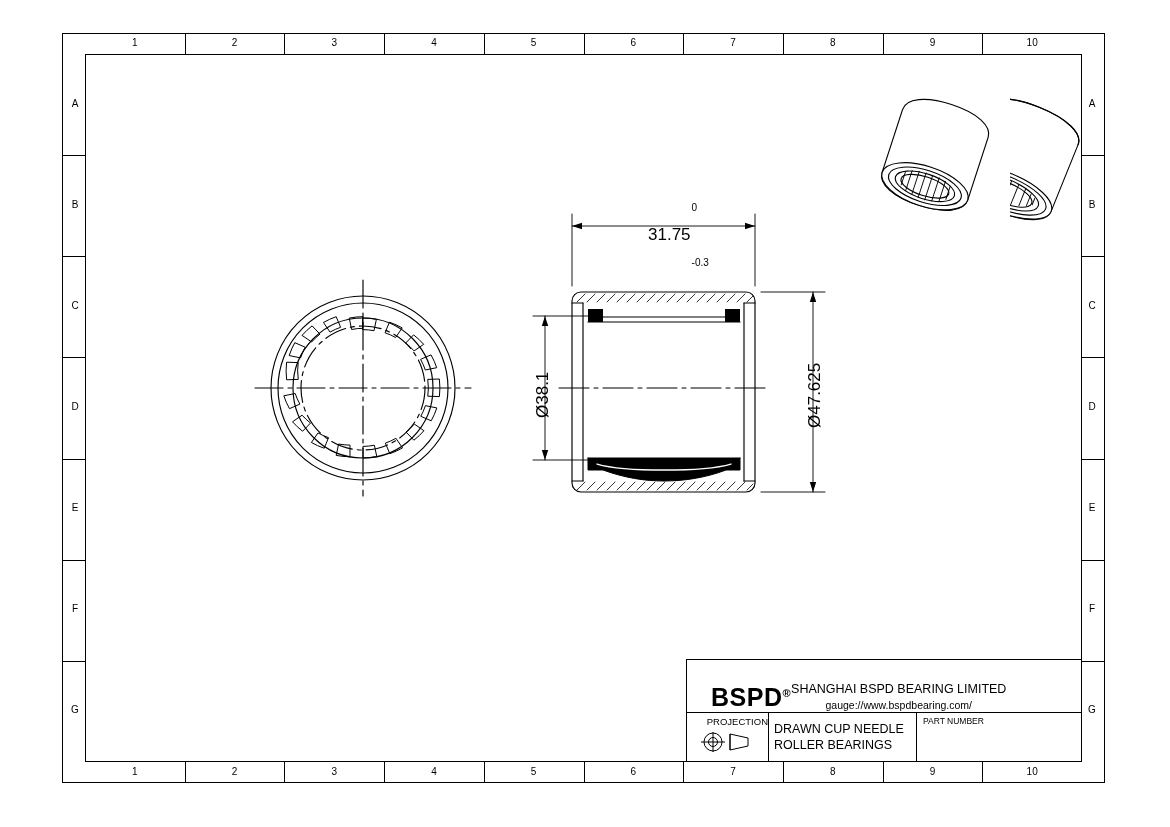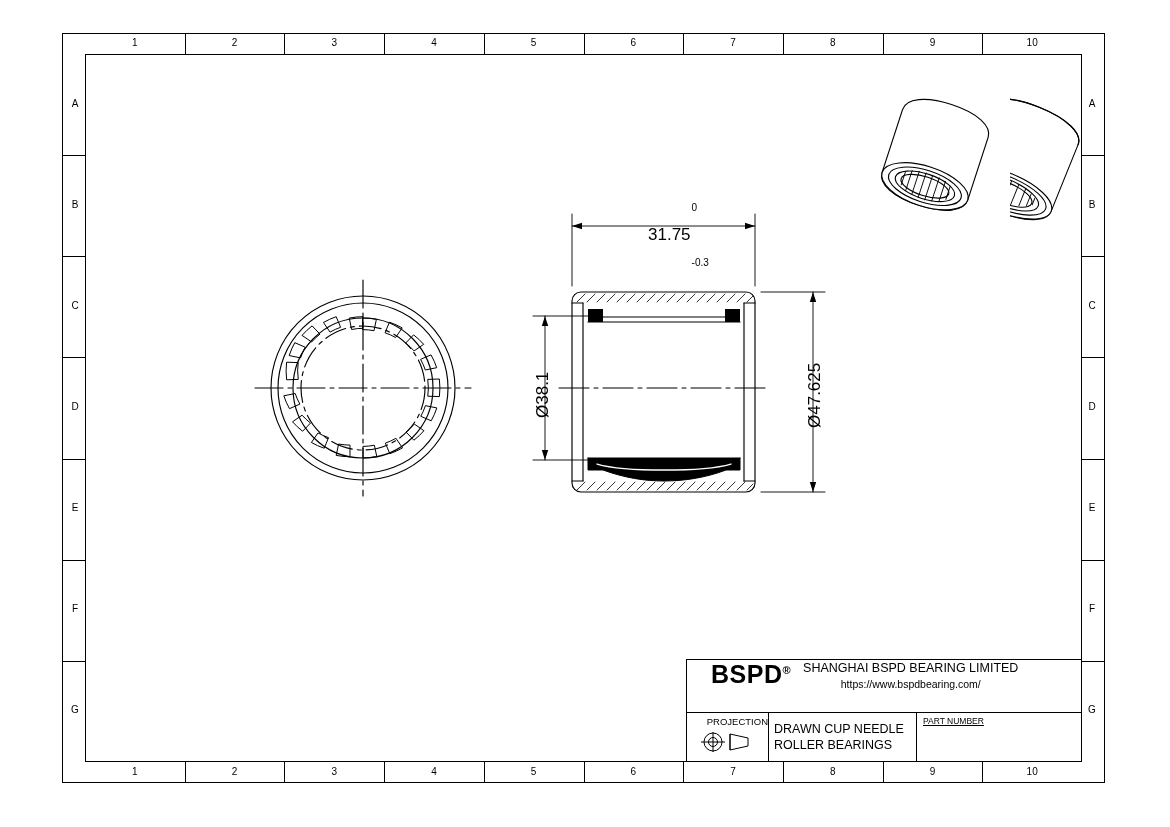--- a/index.html
+++ b/index.html
@@ -68,36 +68,35 @@
     width: 396px; height: 103px;
     border: 1.1px solid #000;
     box-sizing: border-box;
   }
   .tb-top {
     position: absolute;
     left: 0; top: 0; right: 0; height: 53px;
     border-bottom: 1.1px solid #000;
     box-sizing: border-box;
     display: flex;
-    align-items: flex-start;
+    align-items: flex-end;
   }
   .brand {
     font-size: 25px;
     font-weight: bold;
     letter-spacing: 0.5px;
     margin-left: 24px;
     position: relative;
   }
   .brand .reg {
     font-size: 11px;
     vertical-align: super;
     font-weight: bold;
   }
   .co-wrap {
-    margin-left: 12px;
     text-align: center;
     line-height: 1.35;
   }
   .co-name { font-size: 12.5px; }
   .co-url { font-size: 10.5px; }
 
   .tb-bot {
     position: absolute;
     left: 0; top: 53px; right: 0; bottom: 0;
     display: flex;
@@ -131,21 +130,20 @@
   }
   .cell-pn {
     flex: 1;
     position: relative;
     box-sizing: border-box;
   }
   .pn-lbl {
     position: absolute;
     top: 3px; left: 6px;
     font-size: 8.5px;
-    text-decoration: underline;
   }
   .pn-val {
     position: absolute;
     top: 17px; left: 0; right: 0;
     text-align: center;
     font-size: 21px;
     font-weight: bold;
   }
 
   
@@ -412,21 +410,21 @@
 
   <div class="abs note">
     
   </div>
 
   <div class="abs tb">
     <div class="tb-top">
       <div class="brand"><span>BSPD</span><span class="reg">®</span></div>
       <div class="co-wrap">
         <div class="co-name">SHANGHAI BSPD BEARING LIMITED</div>
-        <div class="co-url">https://www.bspdbearing.com/</div>
+        <div class="co-url">gauge://www.bspdbearing.com/</div>
       </div>
     </div>
     <div class="tb-bot">
       <div class="cell-proj">
         <div class="proj-lbl">PROJECTION</div>
         <div class="proj-sym">
           <svg width="56" height="22" viewBox="0 0 56 22" fill="none" stroke="#000" stroke-width="1">
             <circle cx="13" cy="11" r="9"></circle>
             <circle cx="13" cy="11" r="4.5"></circle>
             <line x1="1" y1="11" x2="25" y2="11"></line>

